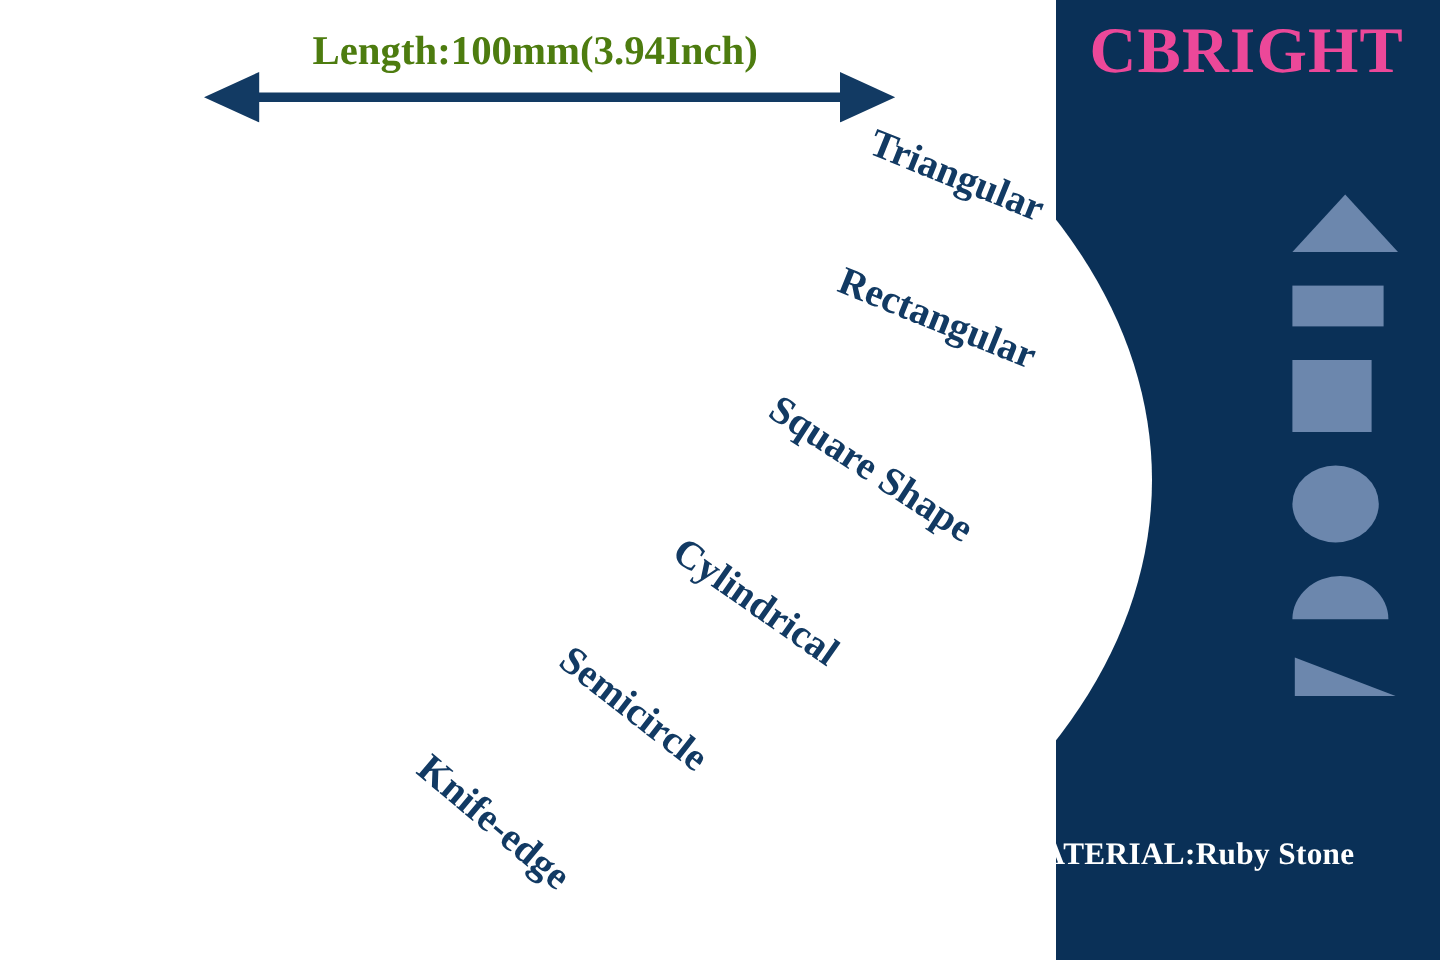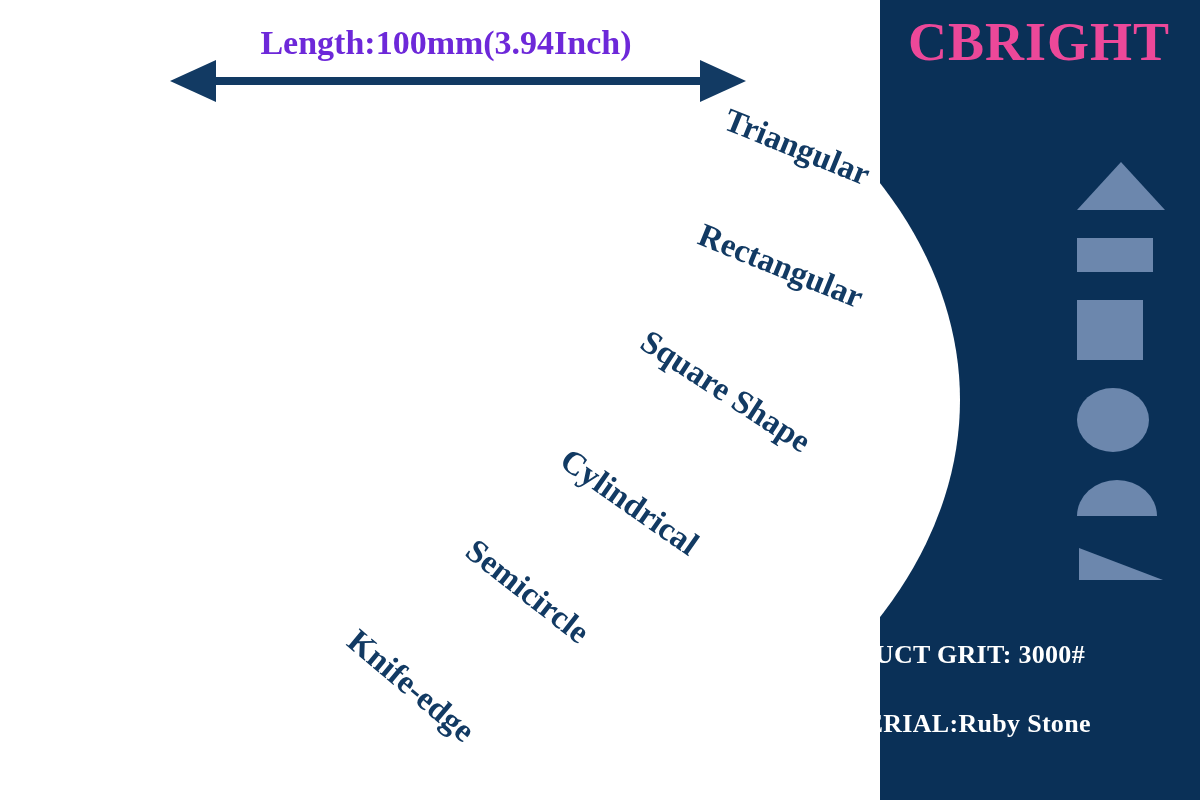--- a/index.html
+++ b/index.html
@@ -28,26 +28,26 @@
     color:#ec4899;font-size:54px;font-weight:bold;letter-spacing:1px;
     text-align:center;line-height:1.05;
   }
 
   
   .spec{
     position:absolute;color:#ffffff;font-weight:bold;font-size:26px;
     letter-spacing:.3px;white-space:nowrap;
   }
   .spec-grit{left:800px;top:640px;}
-  .spec-mat{left:806px;top:697px;margin-top:12px;}
+  .spec-mat{left:844px;top:697px;}
 
   
   .len-label{
     position:absolute;left:186px;top:24px;width:520px;text-align:center;
-    color:#6d28d9;font-size:34px;font-weight:bold;white-space:nowrap;
+    color:#4d7c0f;font-size:34px;font-weight:bold;white-space:nowrap;
   }
   .len-arrow{position:absolute;left:168px;top:60px;}
 
   
   .icons{position:absolute;left:1075px;top:160px;width:110px;}
   .ico{position:relative;margin-bottom:24px;height:auto;}
   .ico svg{display:block;}
 
   
   .sticks{position:absolute;left:0;top:0;width:1200px;height:800px;}
@@ -218,16 +218,15 @@
           <path d="M2,38 A40,36 0 0 1 82,38 Z" fill="#6c87ad"></path>
         </svg>
     </div>
     <div class="ico">
       <svg width="92" height="42" viewBox="0 0 92 42">
           <polygon points="4,6 88,38 4,38" fill="#6c87ad"></polygon>
         </svg>
     </div>
   </div>
 
-  <div class="spec spec-grit">PRODUCT GRIT: 3000#</div>
   <div class="spec spec-mat">MATERIAL:Ruby Stone</div>
 
 </div>
 
 </body></html>

